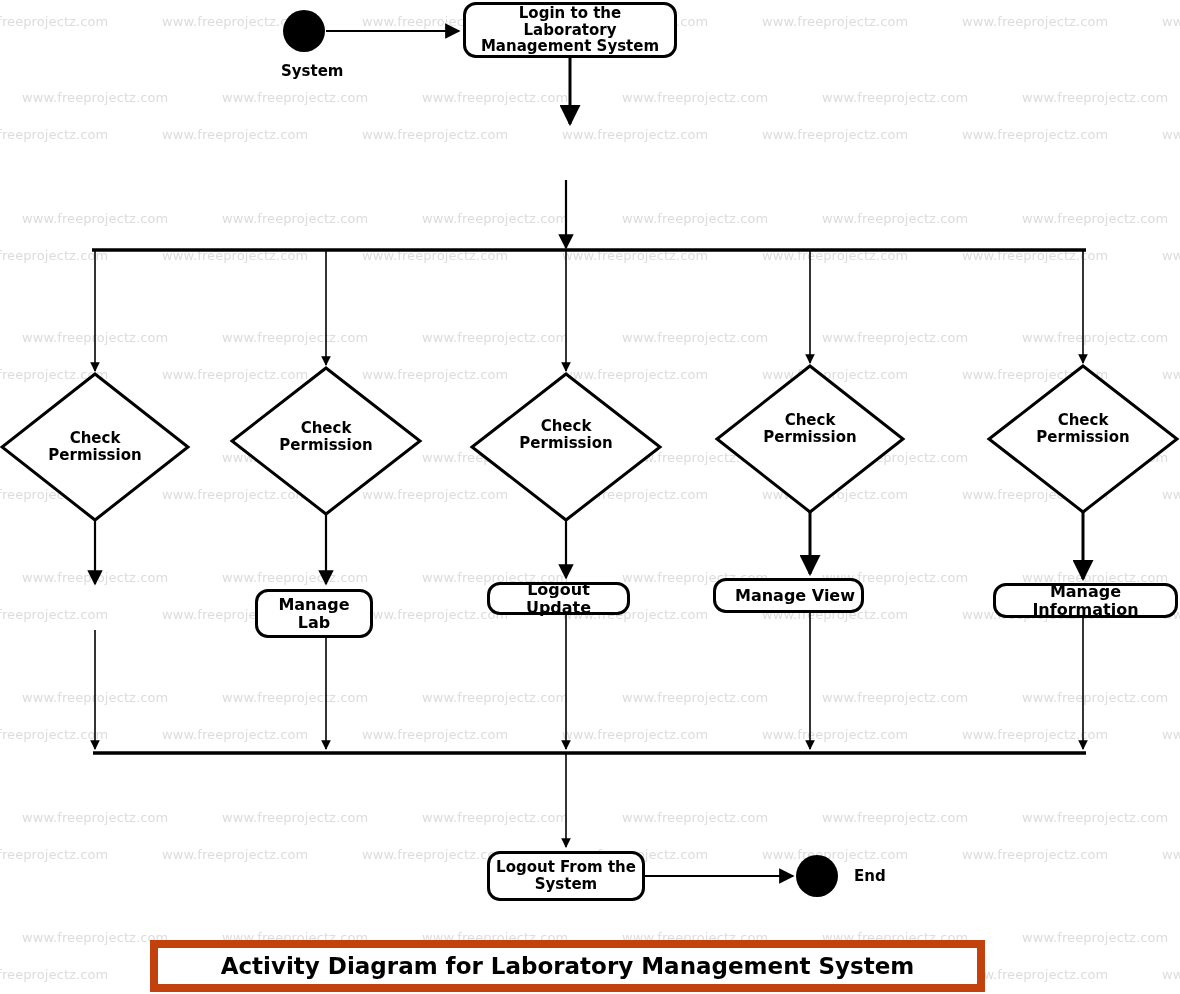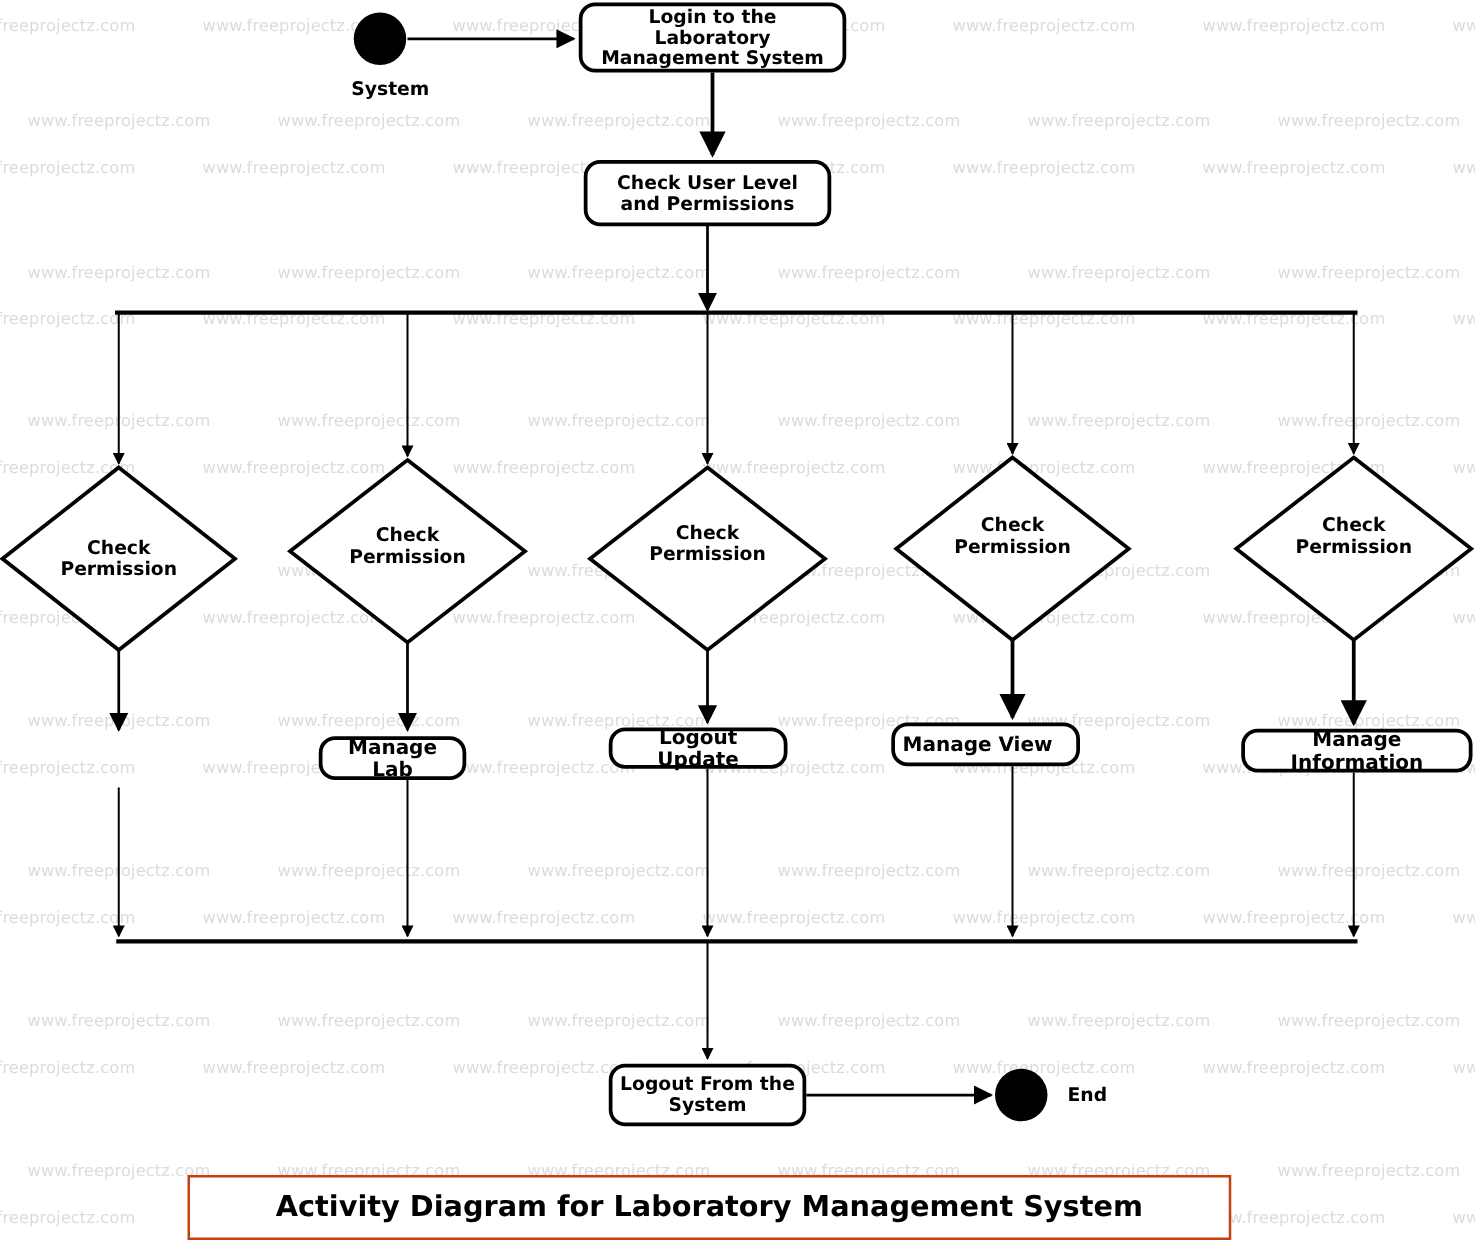--- a/index.html
+++ b/index.html
@@ -57,21 +57,21 @@
     border: 3px solid #000000;
     border-radius: 13px;
     background: #ffffff;
     color: #000000;
     font-weight: bold;
     font-size: 15px;
     line-height: 1.12;
     text-align: center;
     display: flex;
     align-items: center;
-    justify-content: flex-start;
+    justify-content: flex-end;
     padding: 2px 6px;
   }
 
   .diamond-wrap {
     position: absolute;
   }
   .diamond-label {
     position: absolute;
     left: 0;
     width: 100%;
@@ -93,21 +93,21 @@
     position: absolute;
     font-weight: bold;
     font-size: 15px;
     color: #000000;
     white-space: nowrap;
   }
 
   #title-box {
     position: absolute;
     box-sizing: border-box;
-    border: 2px solid #c2410c;
+    border: 8px solid #c2410c;
     background: #ffffff;
     display: flex;
     align-items: center;
     justify-content: center;
   }
   #title-text {
     font-weight: bold;
     font-size: 23px;
     color: #000000;
     white-space: nowrap;
@@ -284,23 +284,20 @@
 
   <div id="nodes">
 
     <div class="node-circle" style="left:283px; top:10px; width:42px; height:42px;"></div>
     <div class="plain-label" style="left:281px; top:62px;">System</div>
 
     <div class="activity" style="left:463px; top:2px; width:214px; height:56px;">
       <span>Login to the Laboratory Management System</span>
     </div>
 
-    <div class="activity" style="left:467px; top:128px; width:198px; height:53px;">
-      <span>Check User Level and Permissions</span>
-    </div>
 
     <div class="diamond-wrap" style="left:2px; top:374px; width:186px; height:146px;">
       <div class="diamond-label" style="top:56px;">
         <span>Check</span><br>
         <span>Permission</span>
       </div>
     </div>
 
     <div class="diamond-wrap" style="left:232px; top:368px; width:188px; height:146px;">
       <div class="diamond-label" style="top:52px;">
@@ -324,21 +321,21 @@
     </div>
 
     <div class="diamond-wrap" style="left:989px; top:366px; width:188px; height:146px;">
       <div class="diamond-label" style="top:46px;">
         <span>Check</span><br>
         <span>Permission</span>
       </div>
     </div>
 
 
-    <div class="activity" style="left:255px; top:589px; width:118px; height:35px; font-size:16px;">
+    <div class="activity" style="left:255px; top:589px; width:118px; height:49px; font-size:16px;">
       <span>Manage Lab</span>
     </div>
 
     <div class="activity" style="left:487px; top:582px; width:143px; height:33px; font-size:16px;">
       <span>Logout Update</span>
     </div>
 
     <div class="activity" style="left:713px; top:578px; width:151px; height:35px; font-size:16px;">
       <span>Manage View</span>
     </div>

